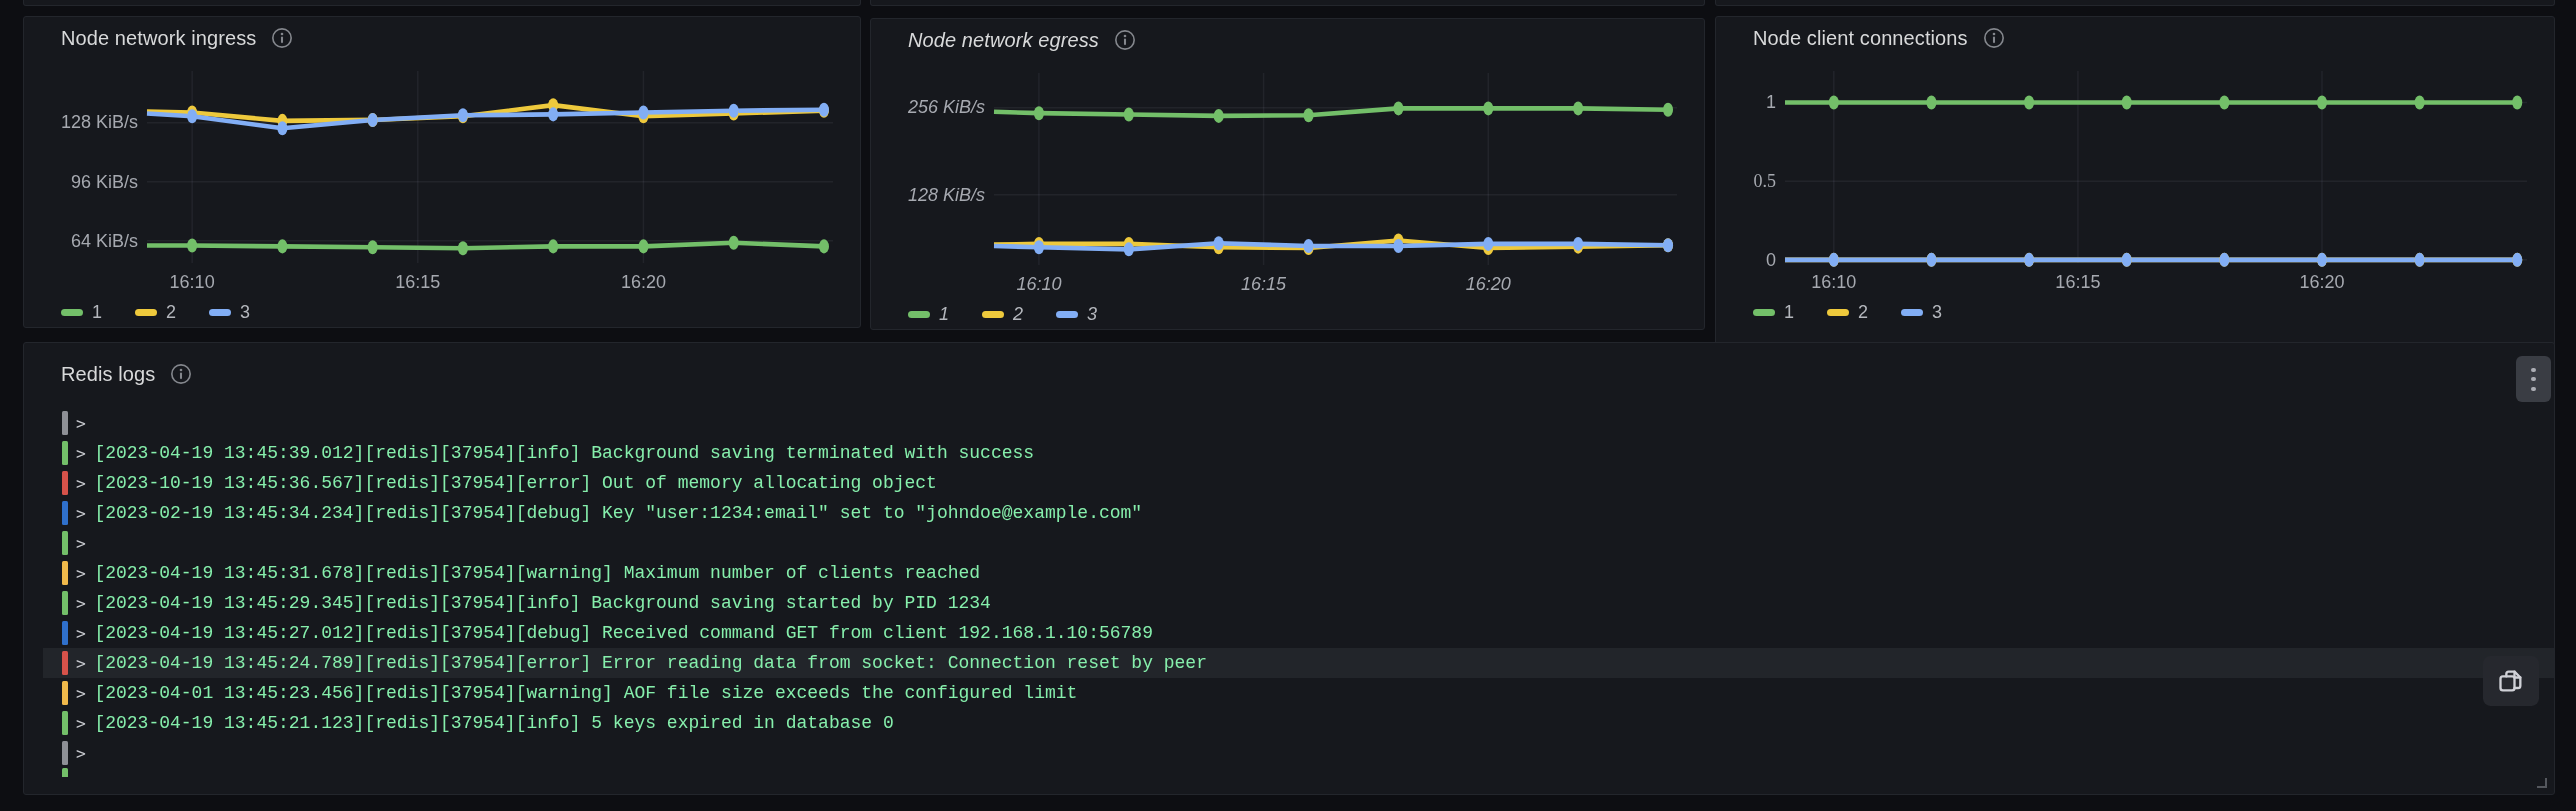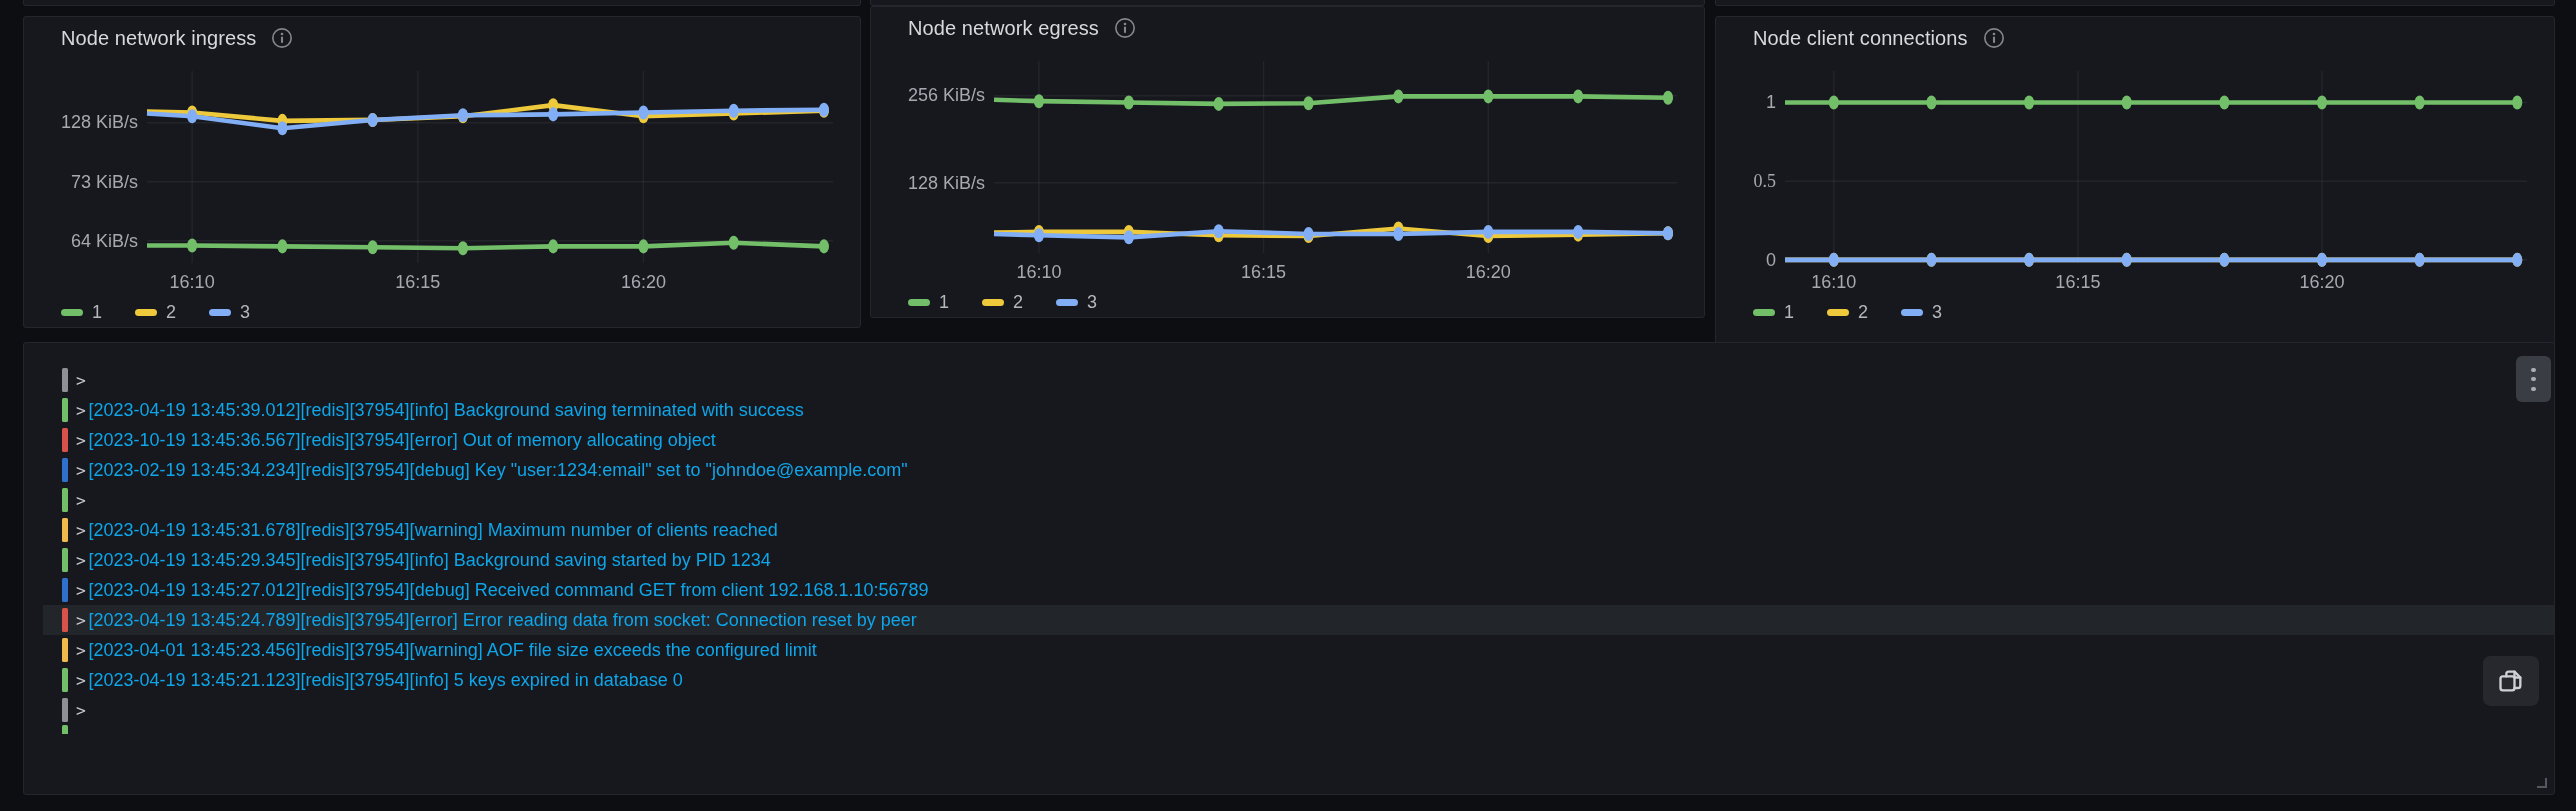--- a/index.html
+++ b/index.html
@@ -33,21 +33,21 @@
   .legend-label { font-size:18px; color:#B4B7BD; }
 
   
   .logs-header { display:flex; align-items:center; gap:15px; padding:19px 18px 0 18px; height:43px; }
   .log-rows { margin-top:22px; }
   .log-row { display:flex; align-items:center; height:30px; padding-left:18.5px; }
   .log-row.highlight { background:#22252A; }
   .log-row.partial { height:9px; overflow:hidden; align-items:flex-start; }
   .log-bar { flex:0 0 6.7px; width:6.7px; height:24px; border-radius:1.5px; }
   .log-chevron { margin-left:5.2px; width:15px; font-family:"DejaVu Sans Mono", monospace; font-size:16.3px; color:#C6C8CE; text-align:center; }
-  .log-text { font-family:Liberation Sans, sans-serif; font-size:18px; color:#0ea5e9; white-space:pre; }
+  .log-text { margin-left:6px; font-family:Liberation Mono, monospace; font-size:18px; color:#86efac; white-space:pre; }
 
   .kebab-btn {
     position:absolute; top:13.3px; right:3px; width:35px; height:46px;
     background:#3A3D44; border:none; border-radius:6px;
     display:flex; flex-direction:column; align-items:center; justify-content:center; gap:5.2px; cursor:pointer;
   }
   .kebab-dot { width:4.4px; height:4.4px; border-radius:50%; background:#ABADB4; }
 
   .copy-btn {
     position:absolute; top:313px; right:15px; width:56px; height:50px;
@@ -74,21 +74,21 @@
           <circle cx="15" cy="15" r="12.5" stroke="#84878D" stroke-width="2.2"></circle>
           <circle cx="15" cy="9.5" r="1.8" fill="#84878D"></circle>
           <rect x="13.6" y="13" width="2.8" height="9" rx="1.4" fill="#84878D"></rect>
         </svg>
       </span>
   </div>
   <div class="chart-body">
       <div class="chart-wrap">
         <div class="y-gutter" style="width: 104px;">
           <span class="y-label" style="top: 160px;">64 KiB/s</span>
-          <span class="y-label" style="top: 101px;">73 KiB/s</span>
+          <span class="y-label" style="top: 101px;">96 KiB/s</span>
           <span class="y-label" style="top: 41px;">128 KiB/s</span>
         </div>
         <div class="plot">
           <svg viewBox="0 0 1000 260" preserveAspectRatio="none">
             <line x1="65.78947368421032" x2="65.78947368421032" y1="0" y2="260" stroke="rgba(200,205,220,0.07)" stroke-width="1.5" vector-effect="non-scaling-stroke"></line>
             <line x1="394.736842105262" x2="394.736842105262" y1="0" y2="260" stroke="rgba(200,205,220,0.07)" stroke-width="1.5" vector-effect="non-scaling-stroke"></line>
             <line x1="723.6842105263136" x2="723.6842105263136" y1="0" y2="260" stroke="rgba(200,205,220,0.07)" stroke-width="1.5" vector-effect="non-scaling-stroke"></line>
             <line x1="0" x2="1000" y1="230" y2="230" stroke="rgba(200,205,220,0.07)" stroke-width="1.5" vector-effect="non-scaling-stroke"></line>
             <line x1="0" x2="1000" y1="150" y2="150" stroke="rgba(200,205,220,0.07)" stroke-width="1.5" vector-effect="non-scaling-stroke"></line>
             <line x1="0" x2="1000" y1="70" y2="70" stroke="rgba(200,205,220,0.07)" stroke-width="1.5" vector-effect="non-scaling-stroke"></line>
@@ -137,21 +137,21 @@
           <span class="legend-label">2</span>
         </span>
         <span class="legend-item">
           <span class="legend-pill" style="background: rgb(130, 174, 245);"></span>
           <span class="legend-label">3</span>
         </span>
       </div>
     </div>
 </section>
 
-<section class="panel" style="left:870px; top:6px; width:835px; height:312px;">
+<section class="panel" style="left:870px; top:18px; width:835px; height:312px;font-style:italic;">
   <div class="panel-header">
     <h2 class="panel-title">Node network egress</h2>
     <span class="info-icon">
         <svg width="22" height="22" viewBox="0 0 30 30" fill="none">
           <circle cx="15" cy="15" r="12.5" stroke="#84878D" stroke-width="2.2"></circle>
           <circle cx="15" cy="9.5" r="1.8" fill="#84878D"></circle>
           <rect x="13.6" y="13" width="2.8" height="9" rx="1.4" fill="#84878D"></rect>
         </svg>
       </span>
   </div>
@@ -292,20 +292,30 @@
         </span>
         <span class="legend-item">
           <span class="legend-pill" style="background: rgb(130, 174, 245);"></span>
           <span class="legend-label">3</span>
         </span>
       </div>
     </div>
 </section>
 
 <section class="panel" style="left:23px; top:342px; width:2532px; height:453px;">
+  <div class="logs-header">
+    <h2 class="panel-title">Redis logs</h2>
+    <span class="info-icon">
+        <svg width="22" height="22" viewBox="0 0 30 30" fill="none">
+          <circle cx="15" cy="15" r="12.5" stroke="#84878D" stroke-width="2.2"></circle>
+          <circle cx="15" cy="9.5" r="1.8" fill="#84878D"></circle>
+          <rect x="13.6" y="13" width="2.8" height="9" rx="1.4" fill="#84878D"></rect>
+        </svg>
+      </span>
+  </div>
   <button class="kebab-btn" aria-label="panel menu">
     <span class="kebab-dot"></span>
     <span class="kebab-dot"></span>
     <span class="kebab-dot"></span>
   </button>
   <div class="log-rows" id="log-rows">
       <div class="log-row">
         <span class="log-bar" style="background: rgb(142, 144, 150);"></span>
         <span class="log-chevron">&gt;</span>
         <span class="log-text"></span>

